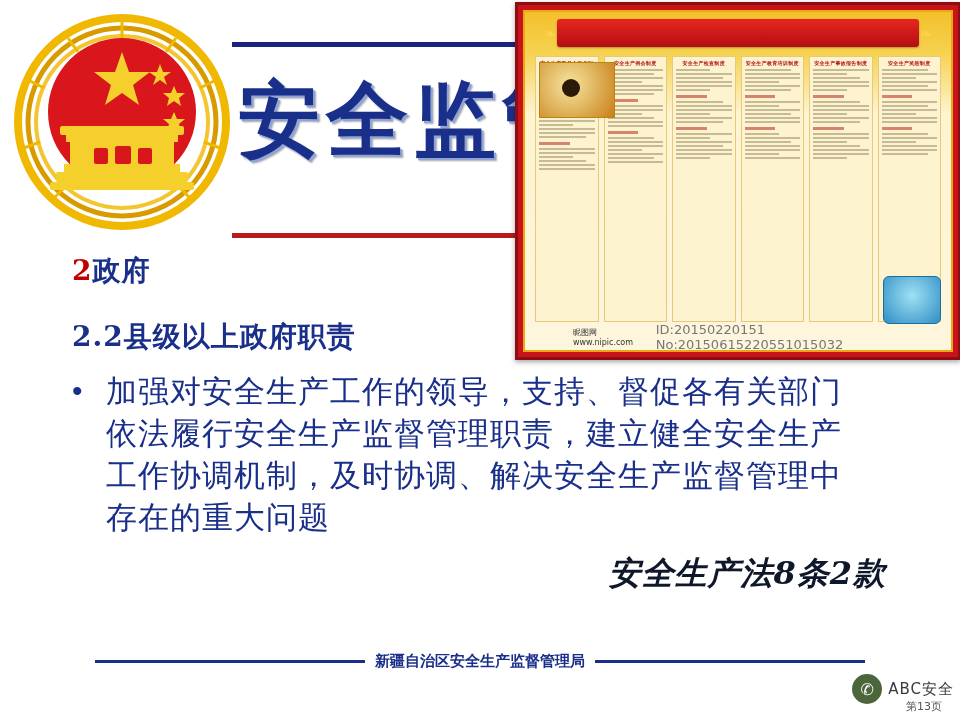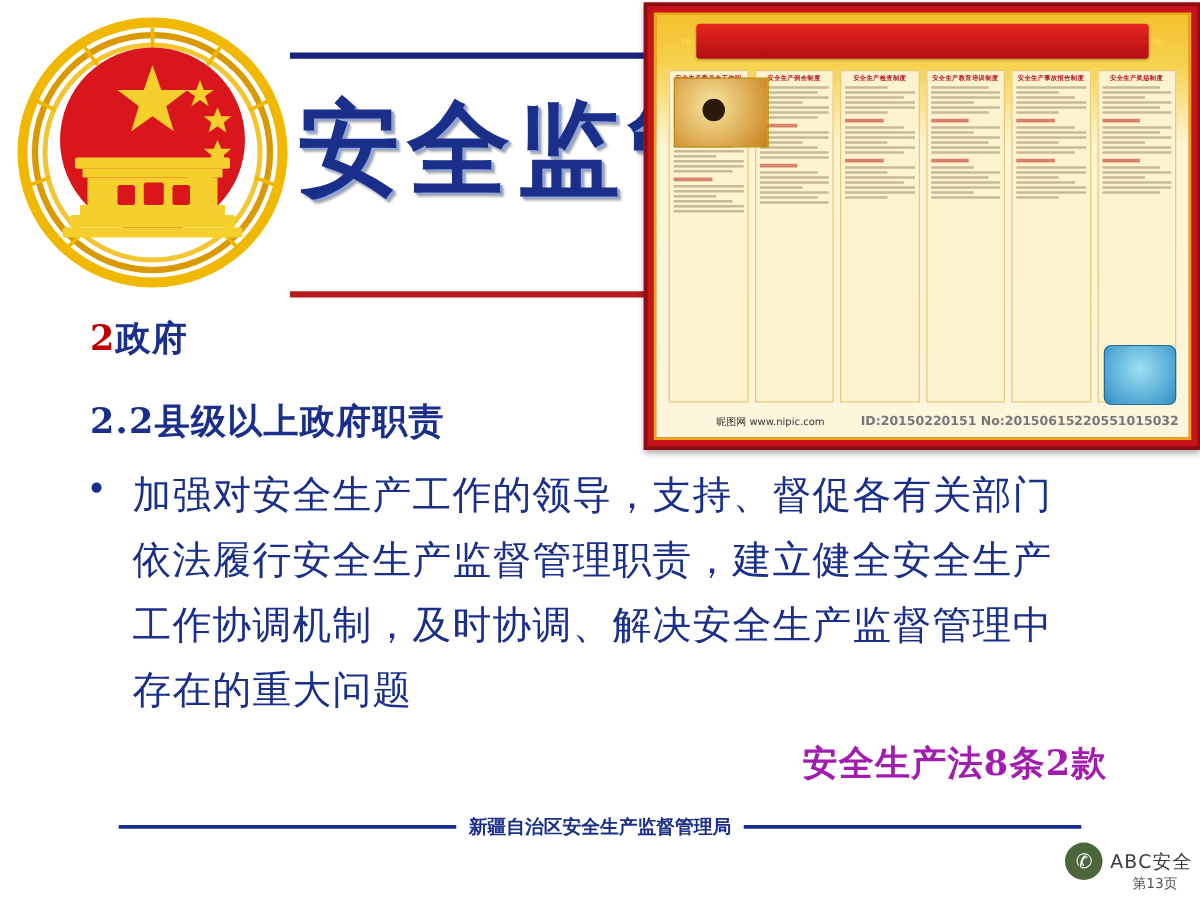--- a/index.html
+++ b/index.html
@@ -107,34 +107,35 @@
     font-size: 30px;
     line-height: 42px;
     color: #1a2f8a;
     text-align: left;
     padding-left: 4px;
   }
   .bullet-text {
     flex: 1 1 auto;
     font-family: "DejaVu Serif", "Liberation Serif", serif;
     font-size: 31px;
-    line-height: 52px;
+    line-height: 42px;
     color: #1a2f8a;
     letter-spacing: 1px;
     max-width: 760px;
   }
   .citation {
     margin: 14px 0 0 0;
     text-align: right;
     padding-right: 24px;
     font-family: "DejaVu Serif", "Liberation Serif", serif;
     font-weight: bold;
-    font-size: 28px;
-    color: #a21caf;
+    font-size: 32px;
+    color: #0f172a;
     letter-spacing: 1px;
+    font-style: italic;
   }
 
   
   .footer {
     position: absolute;
     left: 0;
     bottom: 46px;
     width: 960px;
     height: 26px;
     display: flex;
@@ -322,21 +323,21 @@
     height: 18px;
     display: flex;
     align-items: center;
     justify-content: space-between;
     font-family: "DejaVu Sans", "Liberation Sans", sans-serif;
     font-size: 8px;
     color: #5a5a5a;
     margin-left: 40px;
   }
   .poster-footer .left-mark { color: #333; }
-  .poster-footer .right-mark { color: #777; font-size: 10px; font-weight: bold; }
+  .poster-footer .right-mark { color: #777; font-size: 13px; }
 </style>
 </head>
 <body>
 
 <div class="slide">
 
   <div class="emblem">
     <svg viewBox="0 0 228 228" xmlns="http://www.w3.org/2000/svg">
 
       <g stroke="#e8b007" stroke-width="3" fill="none">

